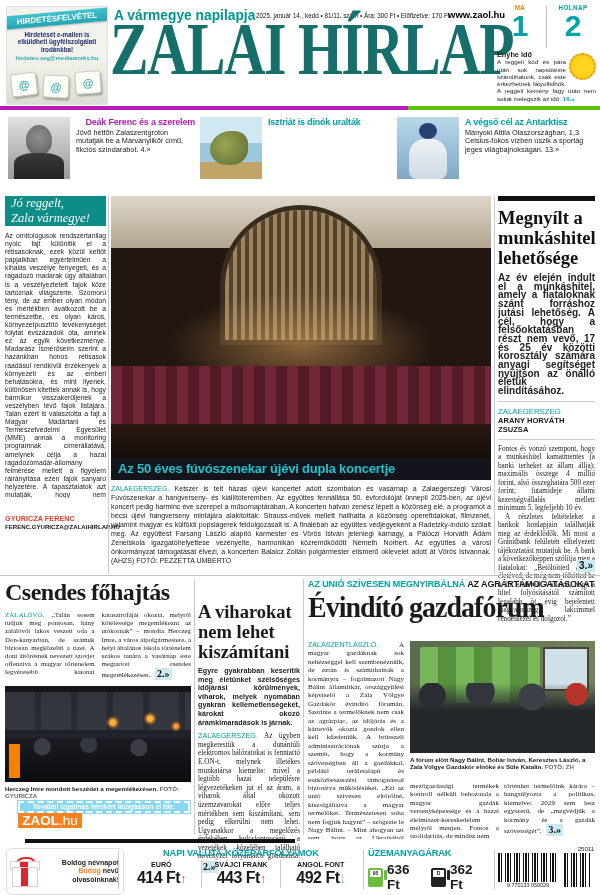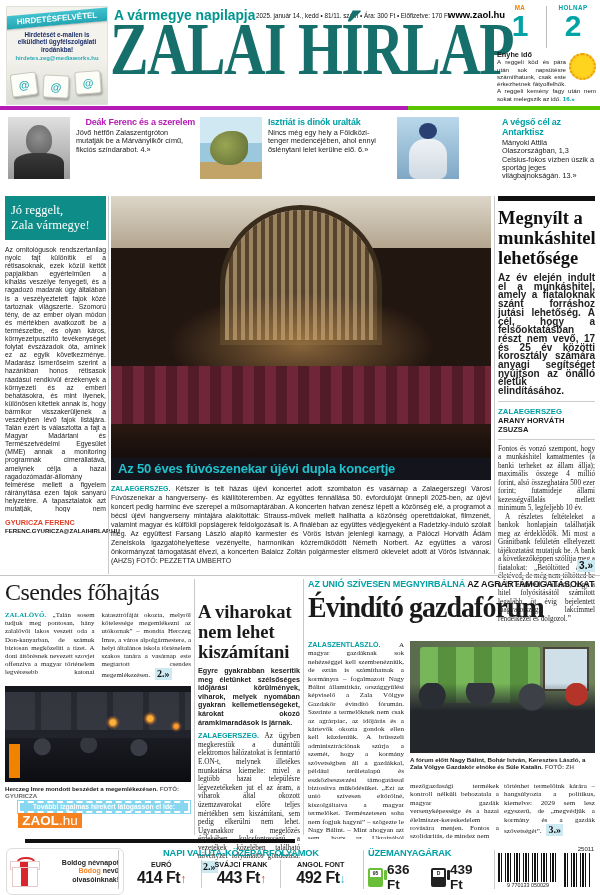--- a/index.html
+++ b/index.html
@@ -1,21 +1,21 @@
 <!DOCTYPE html>
 <html><head>
 <meta charset="utf-8">
 <style>
   html,body{margin:0;padding:0;background:#fff;}
   #page{position:relative;width:600px;height:895px;background:#fff;overflow:hidden;
         font-family:"Liberation Sans",sans-serif;color:#1a1a1a;}
   .serif{font-family:"Liberation Serif","DejaVu Serif",serif;}
   .jst{text-align:justify;}
   .teal{color:#00a0a5;}
-  .loc{color:#00a0a5;font-weight:700;}
+  .loc{color:#00a0a5;font-weight:400;}
   .pref{display:inline-block;background:#cdeaf2;font-weight:800;font-size:10px;line-height:10px;
         padding:1px 2px;margin-left:3px;color:#111;}
   .vline{position:absolute;width:1px;background:#c9c9c9;}
   .hline{position:absolute;height:1px;background:#c5c5c5;}
 
   
   #ad-box{position:absolute;left:6px;top:6px;width:100px;height:97px;
           background:linear-gradient(#f4f2ec 52%,#d9ddd3);border:1px solid #e2e0da;overflow:hidden;}
   #ad-ribbon{position:absolute;top:5px;left:-5px;right:-5px;transform:rotate(-5deg);
           background:linear-gradient(#41c2ce,#23a6b3);color:#fff;font-weight:800;font-size:8px;
@@ -48,40 +48,40 @@
 
   
   #strip-border{position:absolute;left:0;top:106px;width:600px;height:4px;
        background:linear-gradient(90deg,#b51cb5 0 68%,#5ac400 68%);}
   .teaser{position:absolute;top:117px;display:flex;}
   .t-img{width:62px;height:62px;flex:0 0 62px;margin-right:6px;}
   .t-title{font-size:9px;font-weight:800;line-height:10px;letter-spacing:-.2px;margin-bottom:2px;}
   .t-body{font-size:7.3px;line-height:8.3px;}
   #teaser-1{left:8px;width:187px;}
   #teaser-2{left:200px;width:188px;}
-  #teaser-3{left:397px;width:198px;gap:37px;}
+  #teaser-3{left:397px;width:198px;}
   #t-img-1{background:linear-gradient(#e0e0e0,#9a9a9a),#ccc;position:relative;overflow:hidden;}
   #t-img-1 .head{position:absolute;left:18px;top:8px;width:26px;height:30px;border-radius:50% 50% 45% 45%;
        background:radial-gradient(circle at 50% 40%,#8f8f8f,#5e5e5e);}
   #t-img-1 .coat{position:absolute;left:6px;bottom:0;width:50px;height:26px;border-radius:40% 40% 0 0;
        background:linear-gradient(#3a3a3a,#222);}
   #t-img-2{background:linear-gradient(#cfe8f2 0 42%,#9cc8de 42% 72%,#c2a368 72%);position:relative;overflow:hidden;}
   #t-img-2 .dino{position:absolute;left:10px;top:14px;width:38px;height:34px;border-radius:60% 40% 50% 50%;
        background:radial-gradient(circle at 40% 40%,#9aa653,#5d6a33);}
   #t-img-3{background:linear-gradient(#b9d8ea,#7fa8c6);position:relative;overflow:hidden;}
   #t-img-3 .cap{position:absolute;left:22px;top:6px;width:18px;height:16px;border-radius:50%;
        background:#2a3f72;}
   #t-img-3 .suit{position:absolute;left:12px;top:22px;width:38px;height:40px;border-radius:40% 40% 20% 20%;
        background:linear-gradient(#eef2f5,#cfd9e2);}
 
   
   #opinion{position:absolute;left:5px;top:196px;width:101px;}
-  #op-title{background:#0d8c88;color:#fff;padding:7px 6px;font-size:12.5px;line-height:15px;}
+  #op-title{background:#0d8c88;color:#fff;padding:0 6px;font-size:12.5px;line-height:15px;font-style:italic;}
   #op-body{margin-top:6px;height:266px;overflow:hidden;font-size:6.8px;line-height:8.1px;color:#222;}
-  #op-author{margin-top:6px;color:#e0412a;font-weight:800;font-size:7.3px;}
+  #op-author{margin-top:16px;color:#e0412a;font-weight:800;font-size:7.3px;}
   #op-email{font-weight:700;font-size:6.1px;color:#111;}
 
   #lead-photo{position:absolute;left:111px;top:196px;width:380px;height:284px;background:#221610;overflow:hidden;}
   .ph-ceiling{position:absolute;left:0;top:0;right:0;height:52px;background:linear-gradient(#ddd6c9,#b3a58e);}
   .ph-organ{position:absolute;left:50%;top:14px;width:152px;height:130px;transform:translateX(-50%);
        border-radius:76px 76px 0 0;background:repeating-linear-gradient(90deg,#9b8462 0 4px,#57432c 4px 8px);
        box-shadow:0 0 0 5px #3a2c1c;}
   .ph-glow{position:absolute;left:12%;right:12%;top:92px;height:116px;
        background:radial-gradient(ellipse,rgba(216,162,92,.55),transparent 65%);}
   .ph-band{position:absolute;left:0;right:0;bottom:56px;height:58px;
@@ -99,21 +99,21 @@
   .rule{height:1px;background:#ccc;margin:5px 0;}
   #loan-loc{font-size:7.8px;}
   #loan-author{font-weight:800;font-size:7.6px;}
   #loan-body{font-size:7.2px;line-height:8.5px;height:178px;overflow:hidden;}
   #loan-body p{margin:0;}
   #loan-body p + p{text-indent:7px;}
   #loan-pref{position:absolute;right:0;bottom:2px;}
 
   
   #silent{position:absolute;left:5px;top:579px;width:186px;}
-  #silent h2{margin:0;font-size:24px;line-height:26px;font-weight:400;letter-spacing:-.5px;}
+  #silent h2{margin:0;font-size:24px;line-height:26px;font-weight:700;letter-spacing:-.5px;}
   #silent-cols{margin-top:6px;height:70px;column-count:2;column-gap:7px;
        font-size:6.9px;line-height:8.2px;overflow:hidden;}
   #silent-photo{margin-top:5px;width:186px;height:96px;position:relative;overflow:hidden;
        background:linear-gradient(#14161c,#23262e 60%,#101116);}
   #silent-photo .plaques{position:absolute;left:0;right:0;top:6px;height:38px;opacity:.8;
        background:repeating-linear-gradient(90deg,#3a3d45 0 30px,#2a2d34 30px 36px);}
   #silent-photo .crowd{position:absolute;left:0;right:0;bottom:0;height:44px;
        background:radial-gradient(circle at 20% 20%,#3a3d45 8px,transparent 9px),
                   radial-gradient(circle at 45% 15%,#343740 8px,transparent 9px),
                   radial-gradient(circle at 72% 22%,#3a3d45 8px,transparent 9px),
@@ -263,21 +263,20 @@
       <div class="t-body">Jövő hétfőn Zalaszentgróton mutatják be a Márványlikőr című, fikciós színdarabot. 4.»</div>
     </div>
   </div>
 
   <div class="teaser" id="teaser-2">
     <div class="t-img" id="t-img-2">
       <div class="dino"></div>
     </div>
     <div>
       <div class="t-title teal">Isztriát is dinók uralták</div>
-      <div class="t-body">Nincs még egy hely a Földközi-tenger medencéjében, ahol ennyi őslénytani lelet kerülne elő. 6.»</div>
     </div>
   </div>
 
   <div class="teaser" id="teaser-3">
     <div class="t-img" id="t-img-3">
       <div class="cap"></div>
       <div class="suit"></div>
     </div>
     <div>
       <div class="t-title teal">A végső cél az Antarktisz</div>
@@ -379,21 +378,21 @@
     </div>
     <div id="farm-photo">
       <div class="cabinet"></div>
       <div class="window"></div>
       <div class="people"></div>
     </div>
     <div id="farm-cap">
       <span>A fórum előtt Nagy Bálint, Bohár István, Keresztes László, a Zala Völgye Gazdakör elnöke és Süle Katalin.</span>
       <span class="credit">FOTÓ: ZH</span>
     </div>
-    <div id="farm-col2" class="serif jst">mezőgazdasági termékek kontroll nélküli behozatala a magyar gazdák versenyképessége és a hazai élelmiszer-kereskedelem rovására menjen. Fontos a szolidaritás, de mindez nem</div>
+    <div id="farm-col2" class="serif jst">mezőgazdasági termékek kontroll nélküli behozatala a magyar gazdák versenyképessége és a hazai élelmiszer-kereskedelem melyről menjen. Fontos a szolidaritás, de mindez nem</div>
     <div id="farm-col3" class="serif jst">
       <span>történhet termelőink kárára – hangsúlyozta a politikus, kiemelve: 2029 sem lesz egyszerű, de „megvédjük a kormány és a gazdák szövetségét”.</span>
       <span class="pref">3.»</span>
     </div>
   </div>
 
   <div id="black-bar"></div>
 
   <div id="nameday">
     <div class="gift">
@@ -433,21 +432,21 @@
   <div id="fuel">
     <div id="f-title">ÜZEMANYAGÁRAK</div>
     <div id="f-row">
       <div class="pump p95">
           <div class="scr">95</div>
         </div>
       <div class="f-price">636 Ft</div>
       <div class="pump pd">
           <div class="scr">D</div>
         </div>
-      <div class="f-price">439 Ft</div>
+      <div class="f-price">362 Ft</div>
     </div>
   </div>
 
   <div class="vline bdiv" style="left:494px;"></div>
 
   <div id="barcode">
     <div id="bc-issue">25011</div>
     <div class="bars" id="bc-big"></div>
     <div class="bars" id="bc-small"></div>
     <div id="bc-num">9 770133 050029</div>

